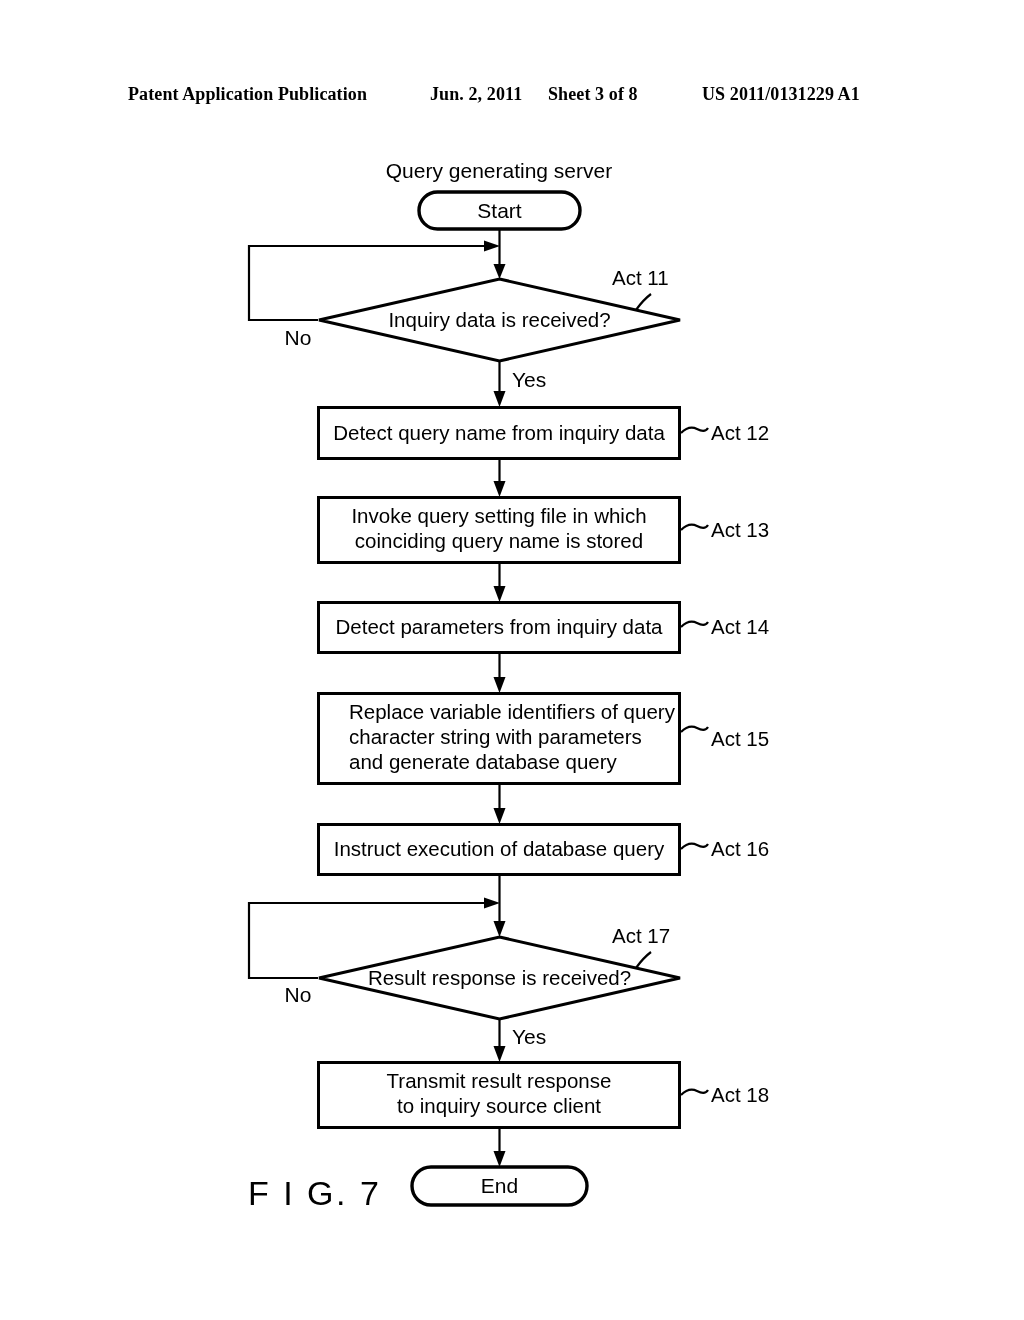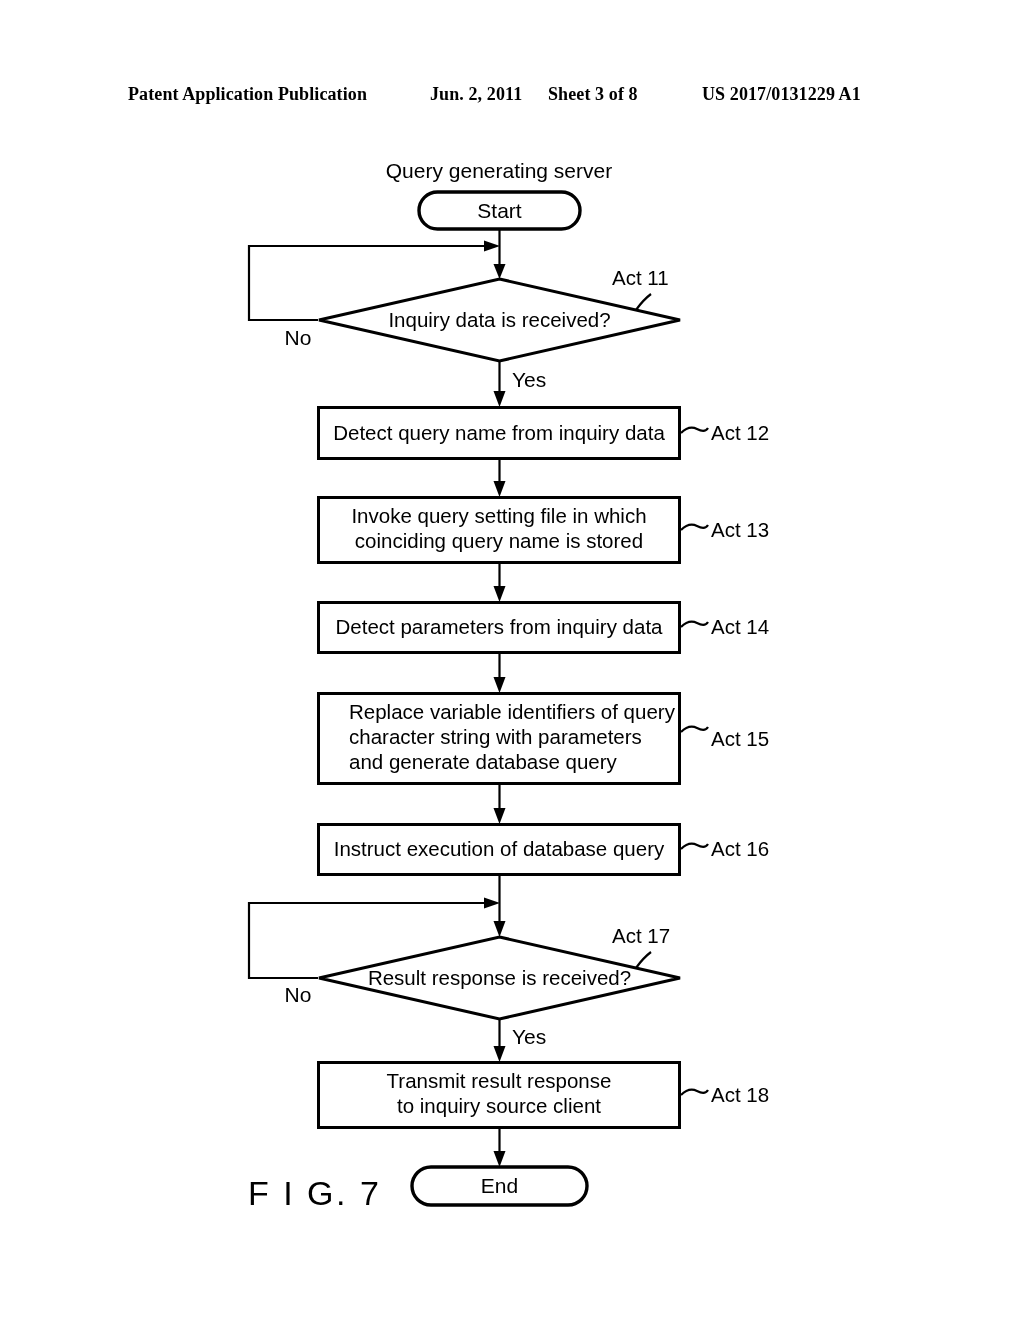--- a/index.html
+++ b/index.html
@@ -98,21 +98,21 @@
   }
   .arrowhead { fill: #000000; }
 </style>
 </head>
 <body>
 
 <div id="page-header">
   <span class="h-pub">Patent Application Publication</span>
   <span class="h-date">Jun. 2, 2011</span>
   <span class="h-sheet">Sheet 3 of 8</span>
-  <span class="h-docnum">US 2017/0131229 A1</span>
+  <span class="h-docnum">US 2011/0131229 A1</span>
 </div>
 
 <div id="figure-area">
   <svg class="flow" viewBox="0 0 1024 1320" xmlns="http://www.w3.org/2000/svg">
 
     <text class="t-title" x="499" y="178" text-anchor="middle">Query generating server</text>
 
     <rect class="term-stroke" x="419" y="192" width="161" height="37" rx="18.5" ry="18.5"></rect>
     <text class="t-term" x="499.5" y="217.5" text-anchor="middle">Start</text>
 

